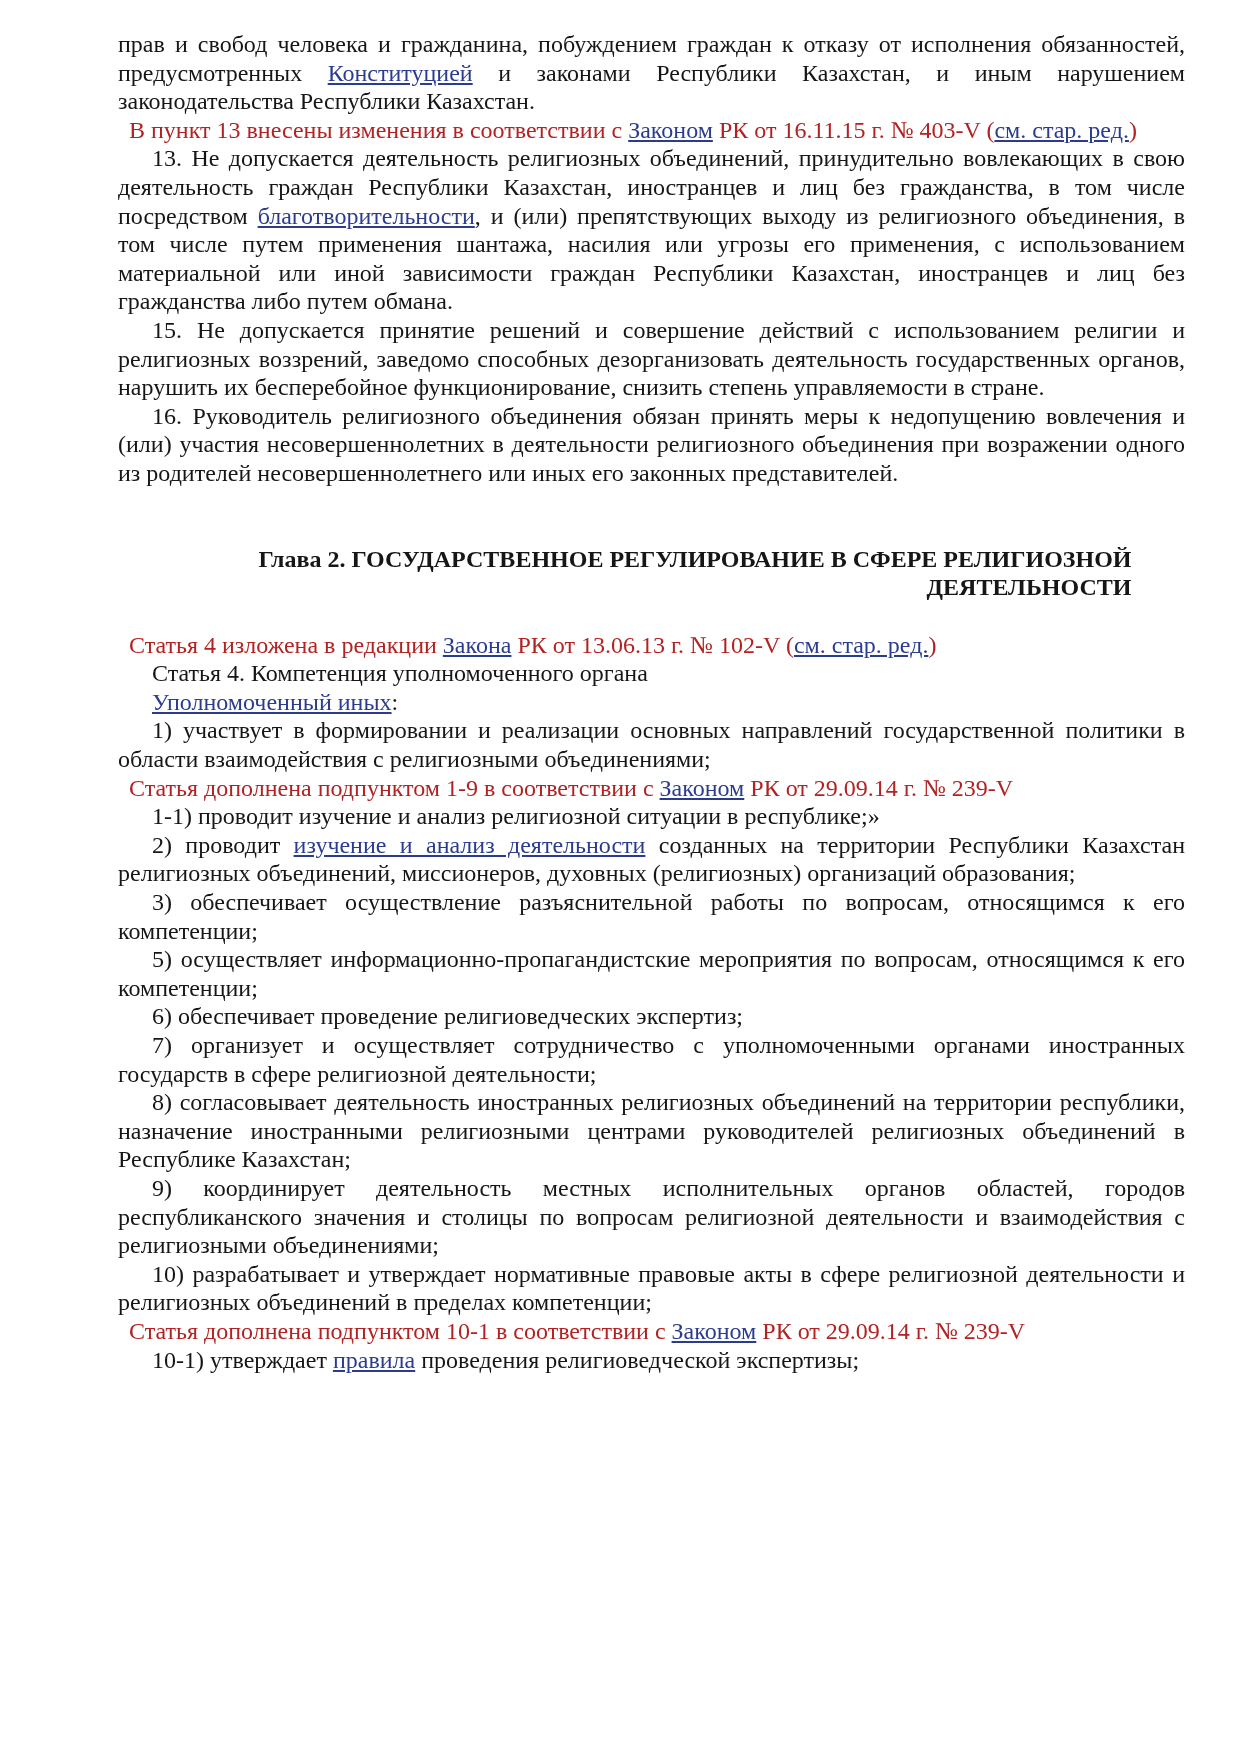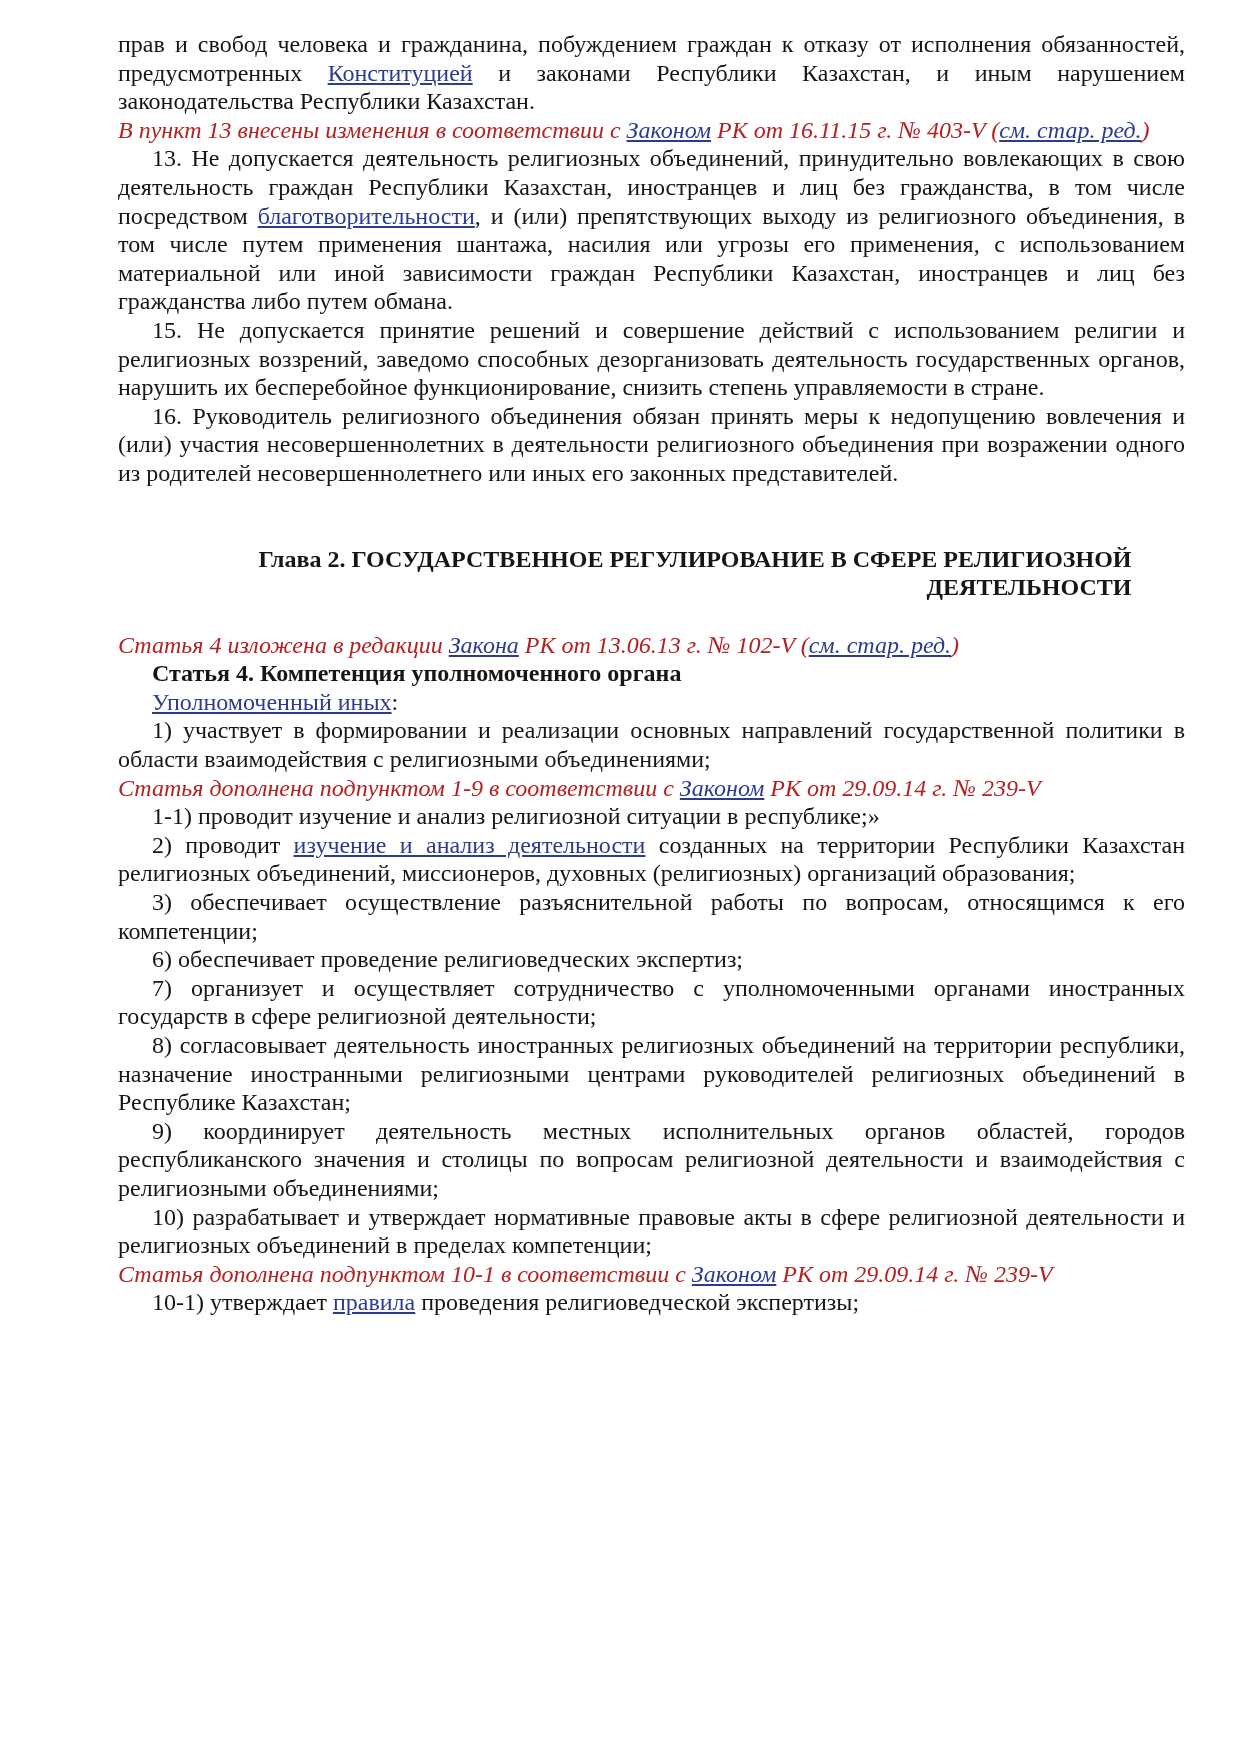--- a/index.html
+++ b/index.html
@@ -19,23 +19,23 @@
   .content {
     padding: 30px 55px 0 118px;
   }
   p {
     margin: 0;
     text-align: justify;
   }
   p.indent { text-indent: 34px; }
   p.ann {
     color: #b22222;
-    font-style: italic;
+    margin-left: 11px;
   }
-  p.bold { font-weight: bold; }
+  p.bold { font-weight: normal; }
   p.chapter {
     font-weight: bold;
     text-align: right;
     max-width: 960px;
     margin: 57px auto 29px auto;
   }
   .lnk {
     color: #2b3c8f;
     text-decoration: underline;
     cursor: pointer;
@@ -70,20 +70,21 @@
 
     <p class="ann"><span>Статья дополнена подпунктом 1-9 в соответствии с </span><span class="lnk">Законом</span><span> РК от 29.09.14 г. № 239-V</span></p>
 
     <p class="indent"><span>1-1) проводит изучение и анализ религиозной ситуации в республике;»</span></p>
 
     <p class="indent"><span>2) проводит </span><span class="lnk">изучение и анализ деятельности</span><span> созданных на территории Республики Казахстан религиозных объединений, миссионеров, духовных (религиозных) организаций образования;</span></p>
 
     <p class="indent"><span>3) обеспечивает осуществление разъяснительной работы по вопросам, относящимся к его компетенции;</span></p>
 
 
+    <p class="indent"><span>5) осуществляет информационно-пропагандистские мероприятия по вопросам, относящимся к его компетенции;</span></p>
 
     <p class="indent"><span>6) обеспечивает проведение религиоведческих экспертиз;</span></p>
 
     <p class="indent"><span>7) организует и осуществляет сотрудничество с уполномоченными органами иностранных государств в сфере религиозной деятельности;</span></p>
 
     <p class="indent"><span>8) согласовывает деятельность иностранных религиозных объединений на территории республики, назначение иностранными религиозными центрами руководителей религиозных объединений в Республике Казахстан;</span></p>
 
     <p class="indent"><span>9) координирует деятельность местных исполнительных органов областей, городов республиканского значения и столицы по вопросам религиозной деятельности и взаимодействия с религиозными объединениями;</span></p>
 
     <p class="indent"><span>10) разрабатывает и утверждает нормативные правовые акты в сфере религиозной деятельности и религиозных объединений в пределах компетенции;</span></p>

